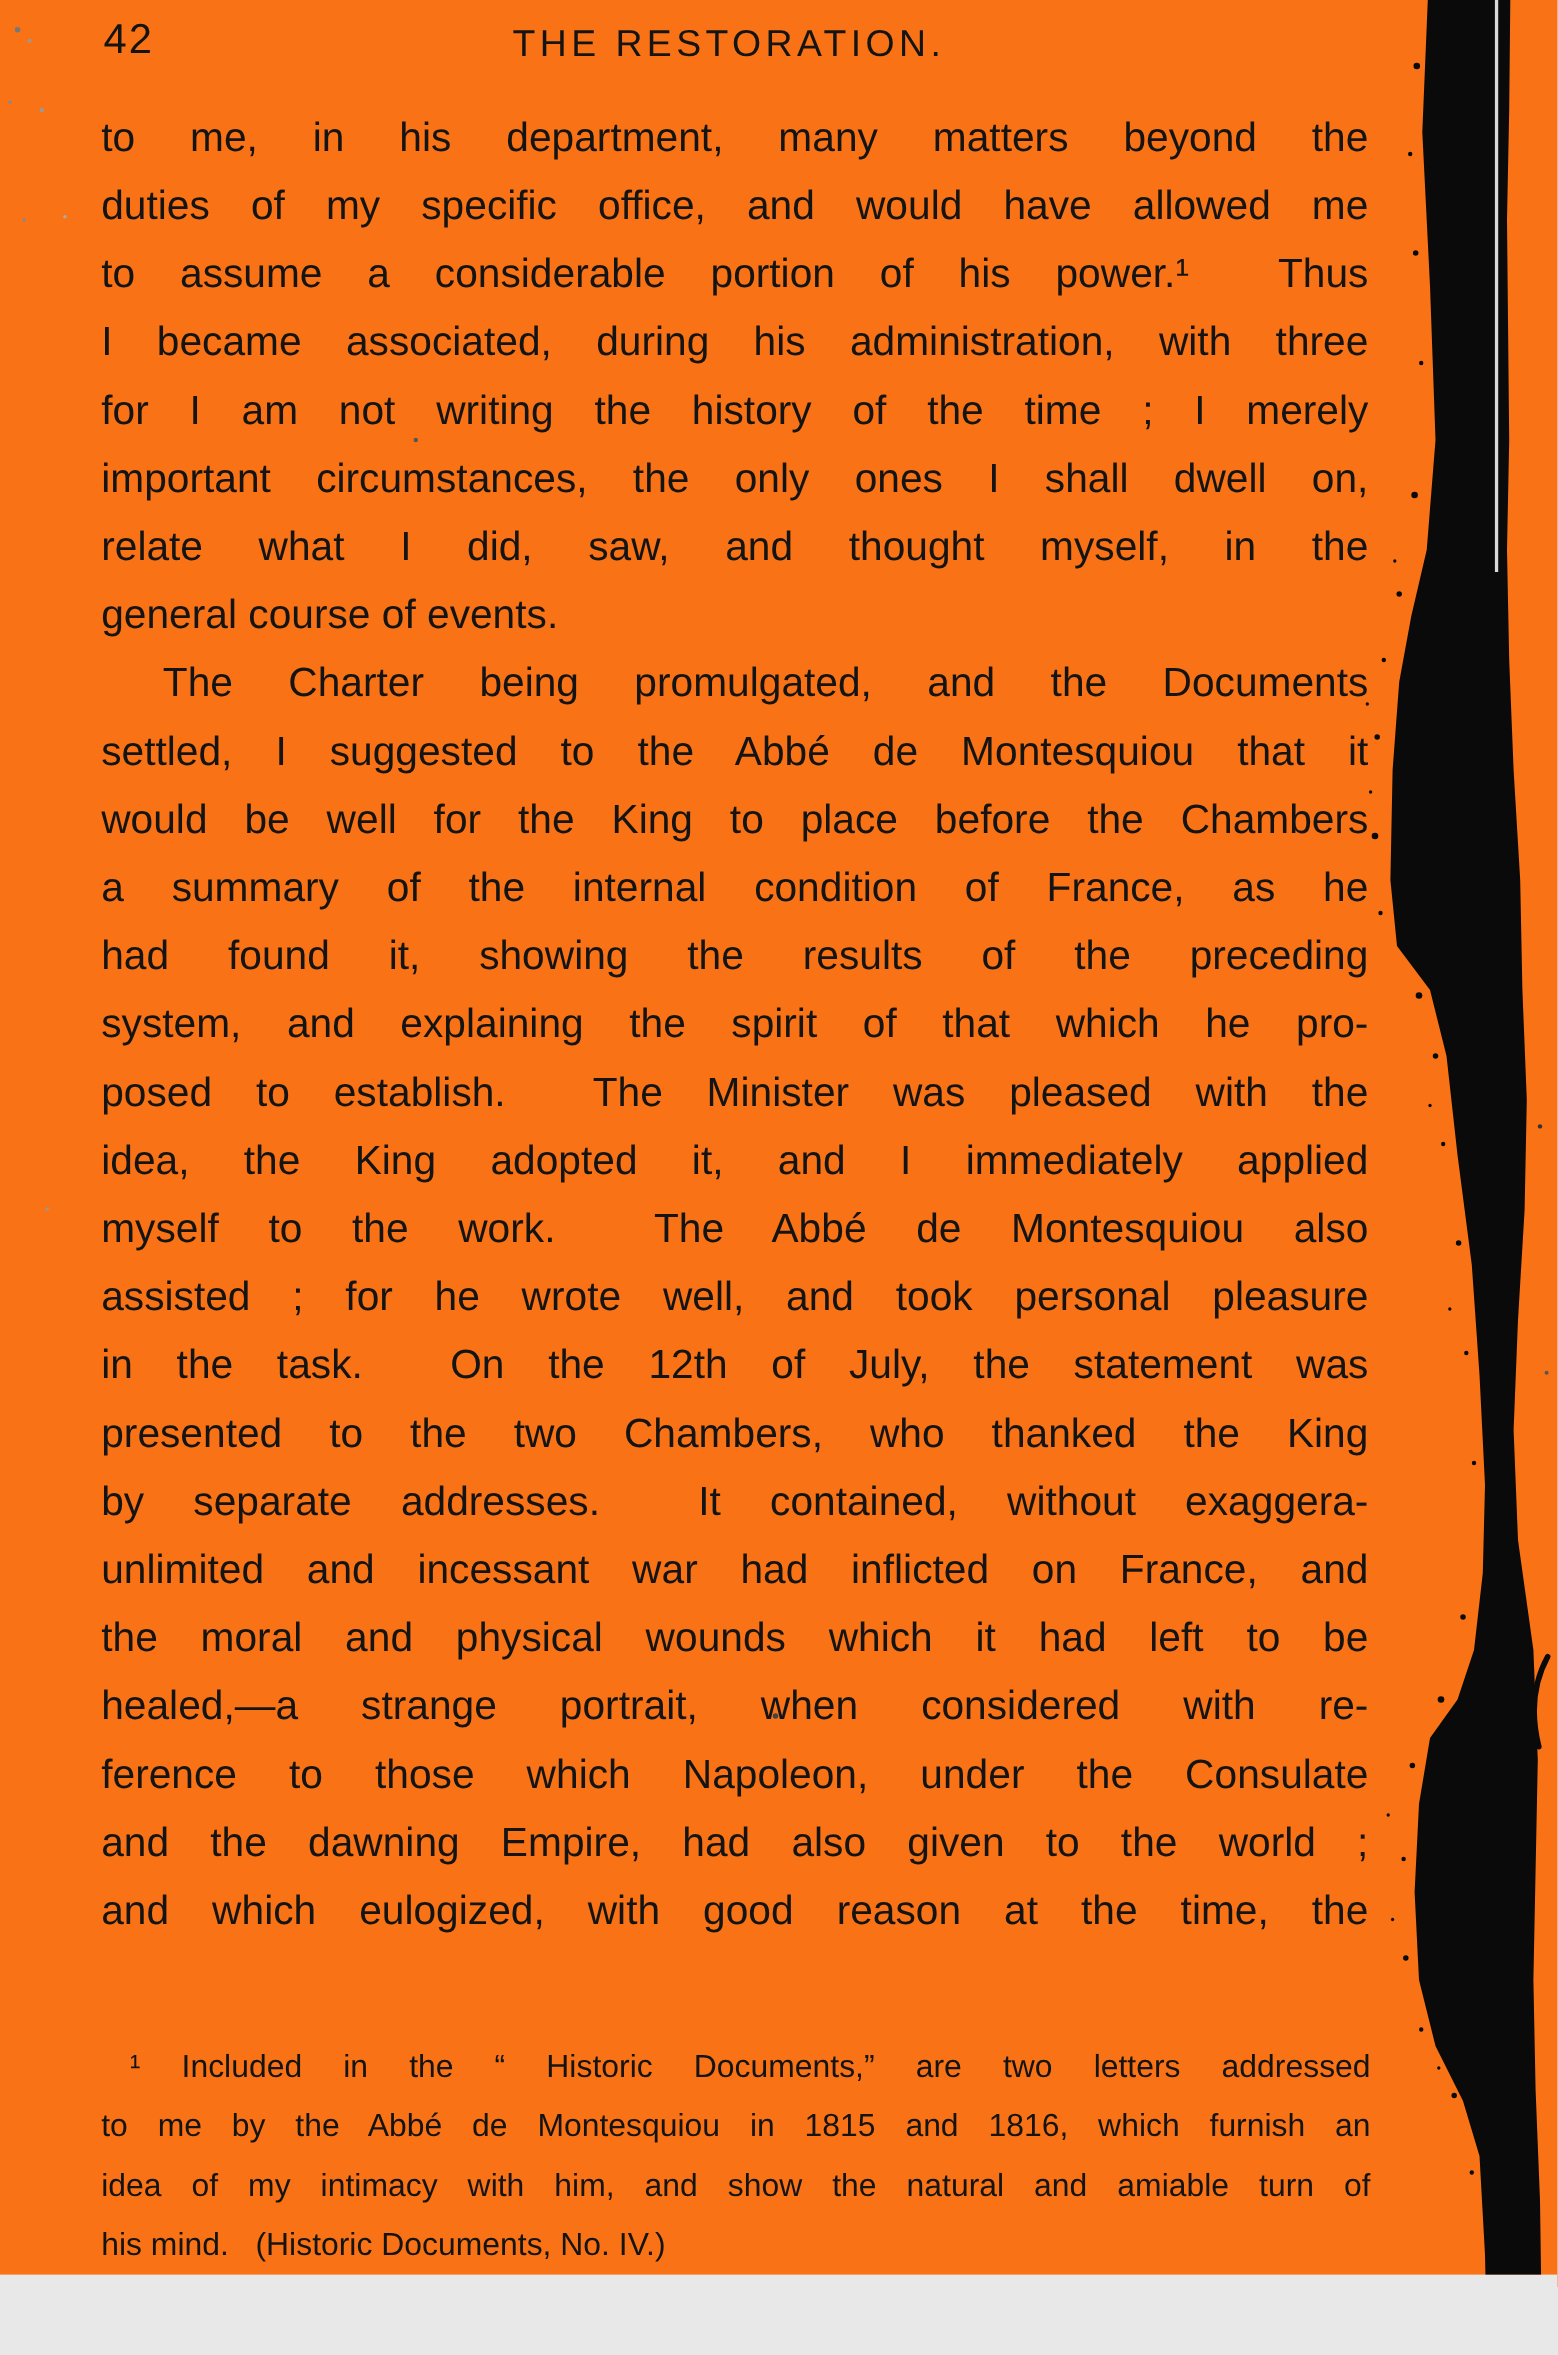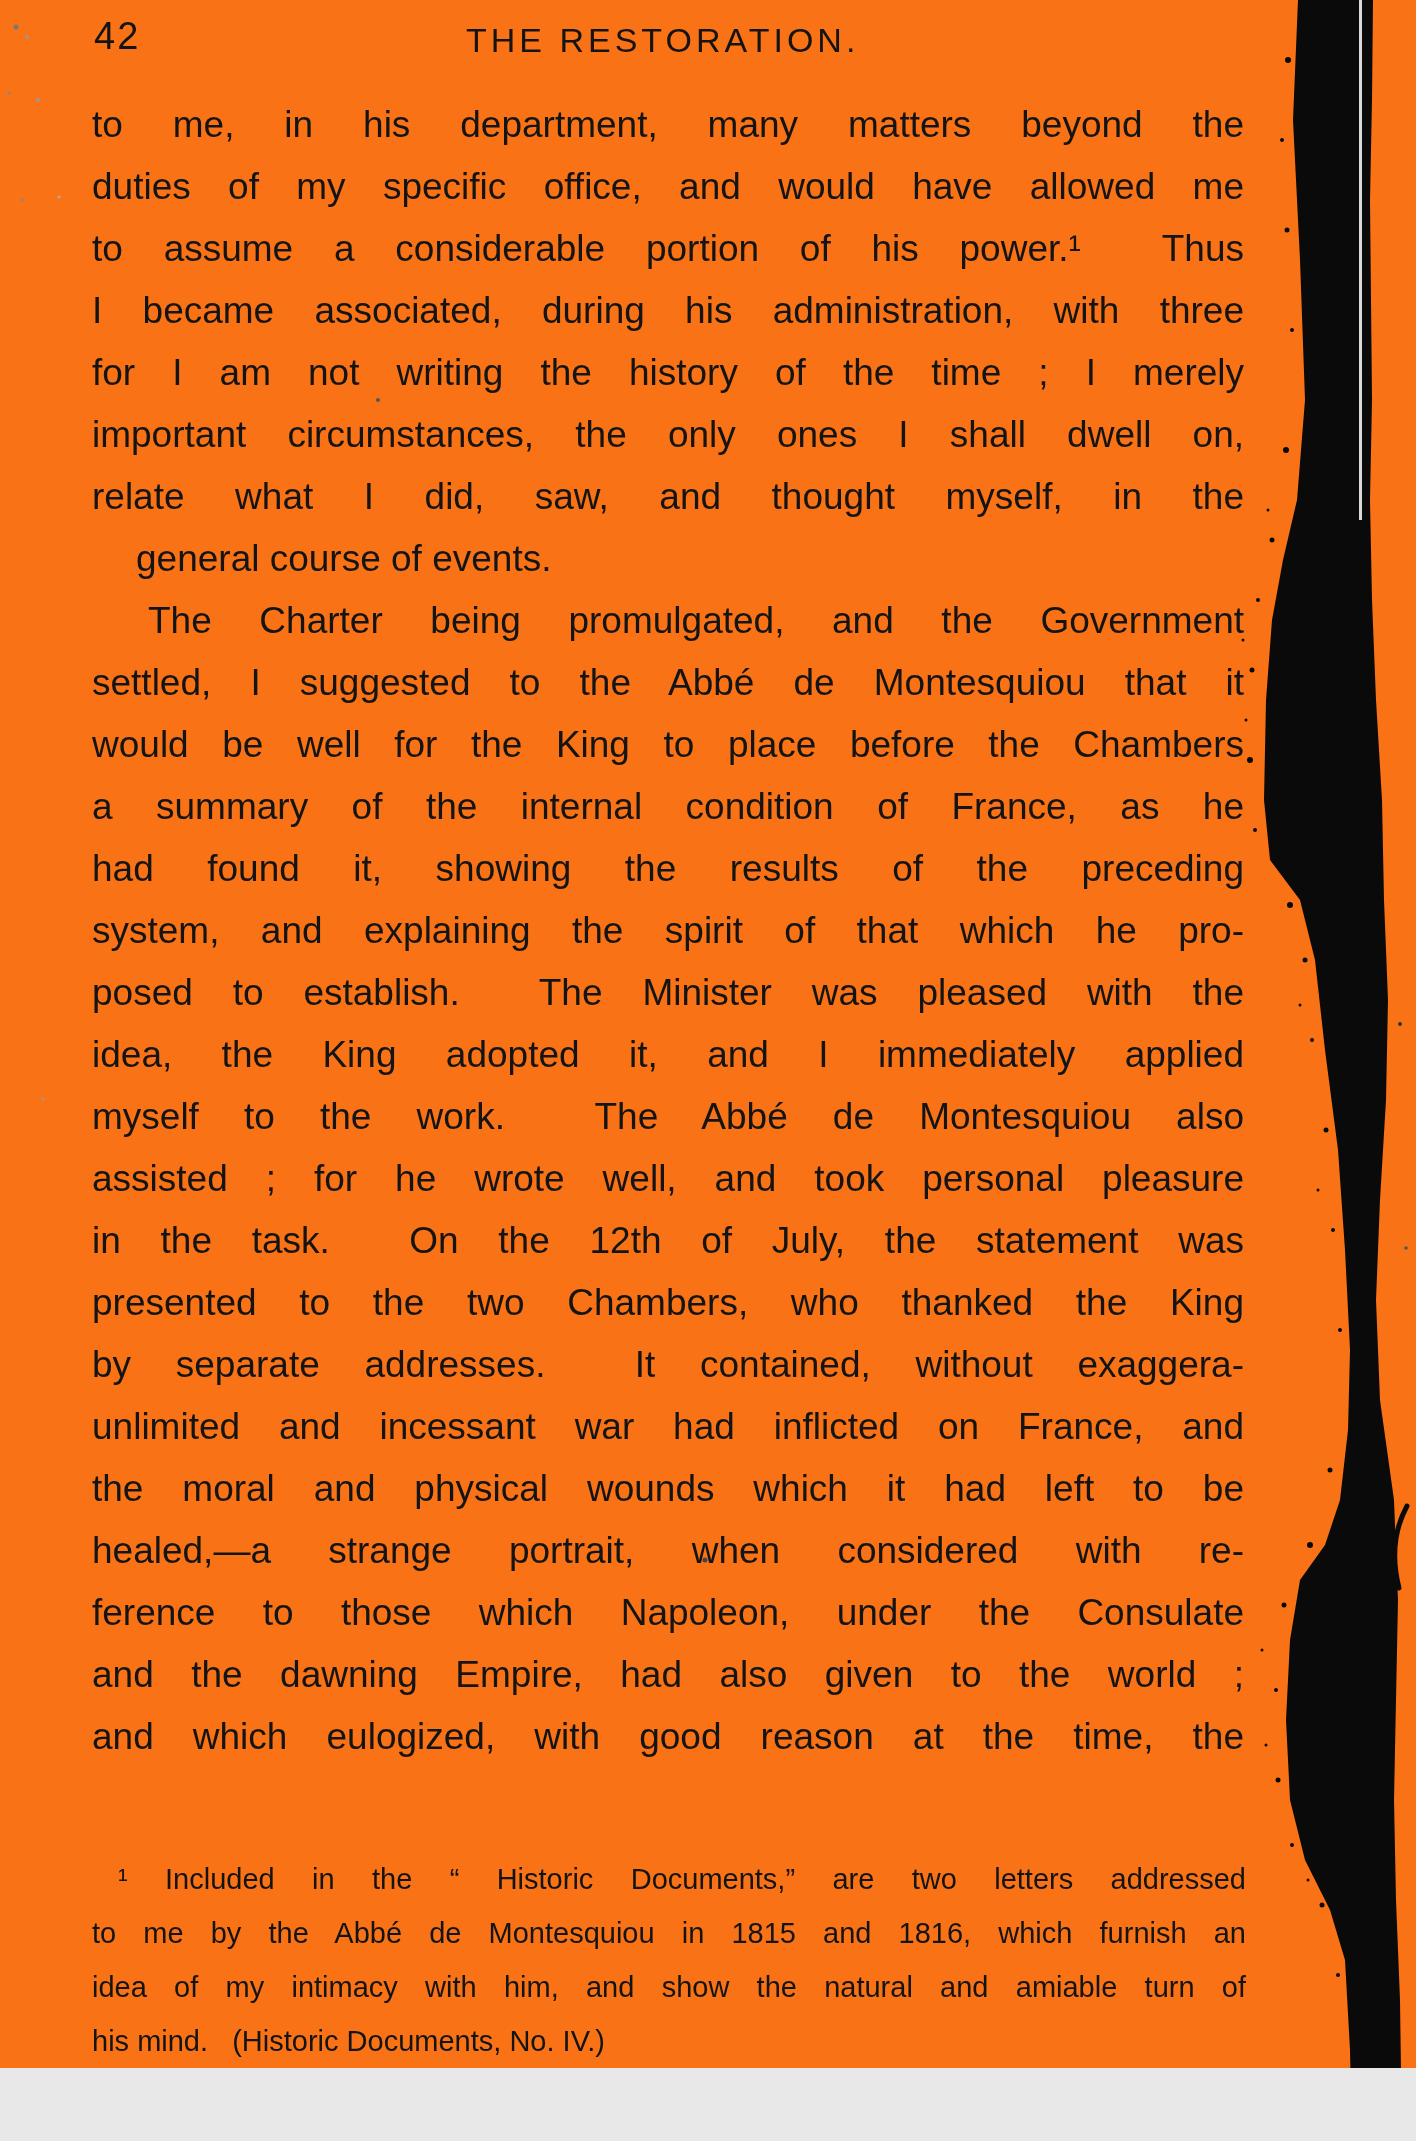--- a/index.html
+++ b/index.html
@@ -25,21 +25,21 @@
   
   .body-text{
     position:absolute;left:92px;top:94px;width:1152px;
   }
   .line{
     height:62px;line-height:62px;
     font-size:37px;
     text-align:justify;text-align-last:justify;
     white-space:normal;overflow:hidden;
   }
-  .line.para-end{text-align:center;text-align-last:left;margin-left:44px;}
+  .line.para-end{text-align:center;text-align-last:left;}
   .line.indent{text-indent:56px;}
   
   .footnote{
     position:absolute;left:92px;top:1852px;width:1154px;
   }
   .fn-line{
     height:54px;line-height:54px;
     font-size:29px;
     text-align:justify;text-align-last:justify;
     overflow:hidden;
@@ -62,21 +62,21 @@
 
   <div class="body-text">
     <div class="line">to me, in his department, many matters beyond the</div>
     <div class="line">duties of my specific office, and would have allowed me</div>
     <div class="line">to assume a considerable portion of his power.¹&nbsp; Thus</div>
     <div class="line">I became associated, during his administration, with three</div>
     <div class="line">for I am not writing the history of the time ; I merely</div>
     <div class="line">important circumstances, the only ones I shall dwell on,</div>
     <div class="line">relate what I did, saw, and thought myself, in the</div>
     <div class="line para-end">general course of events.</div>
-    <div class="line indent">The Charter being promulgated, and the Government</div>
+    <div class="line indent">The Charter being promulgated, and the Documents</div>
     <div class="line">settled, I suggested to the Abbé de Montesquiou that it</div>
     <div class="line">would be well for the King to place before the Chambers</div>
     <div class="line">a summary of the internal condition of France, as he</div>
     <div class="line">had found it, showing the results of the preceding</div>
     <div class="line">system, and explaining the spirit of that which he pro-</div>
     <div class="line">posed to establish.&nbsp; The Minister was pleased with the</div>
     <div class="line">idea, the King adopted it, and I immediately applied</div>
     <div class="line">myself to the work.&nbsp; The Abbé de Montesquiou also</div>
     <div class="line">assisted ; for he wrote well, and took personal pleasure</div>
     <div class="line">in the task.&nbsp; On the 12th of July, the statement was</div>

